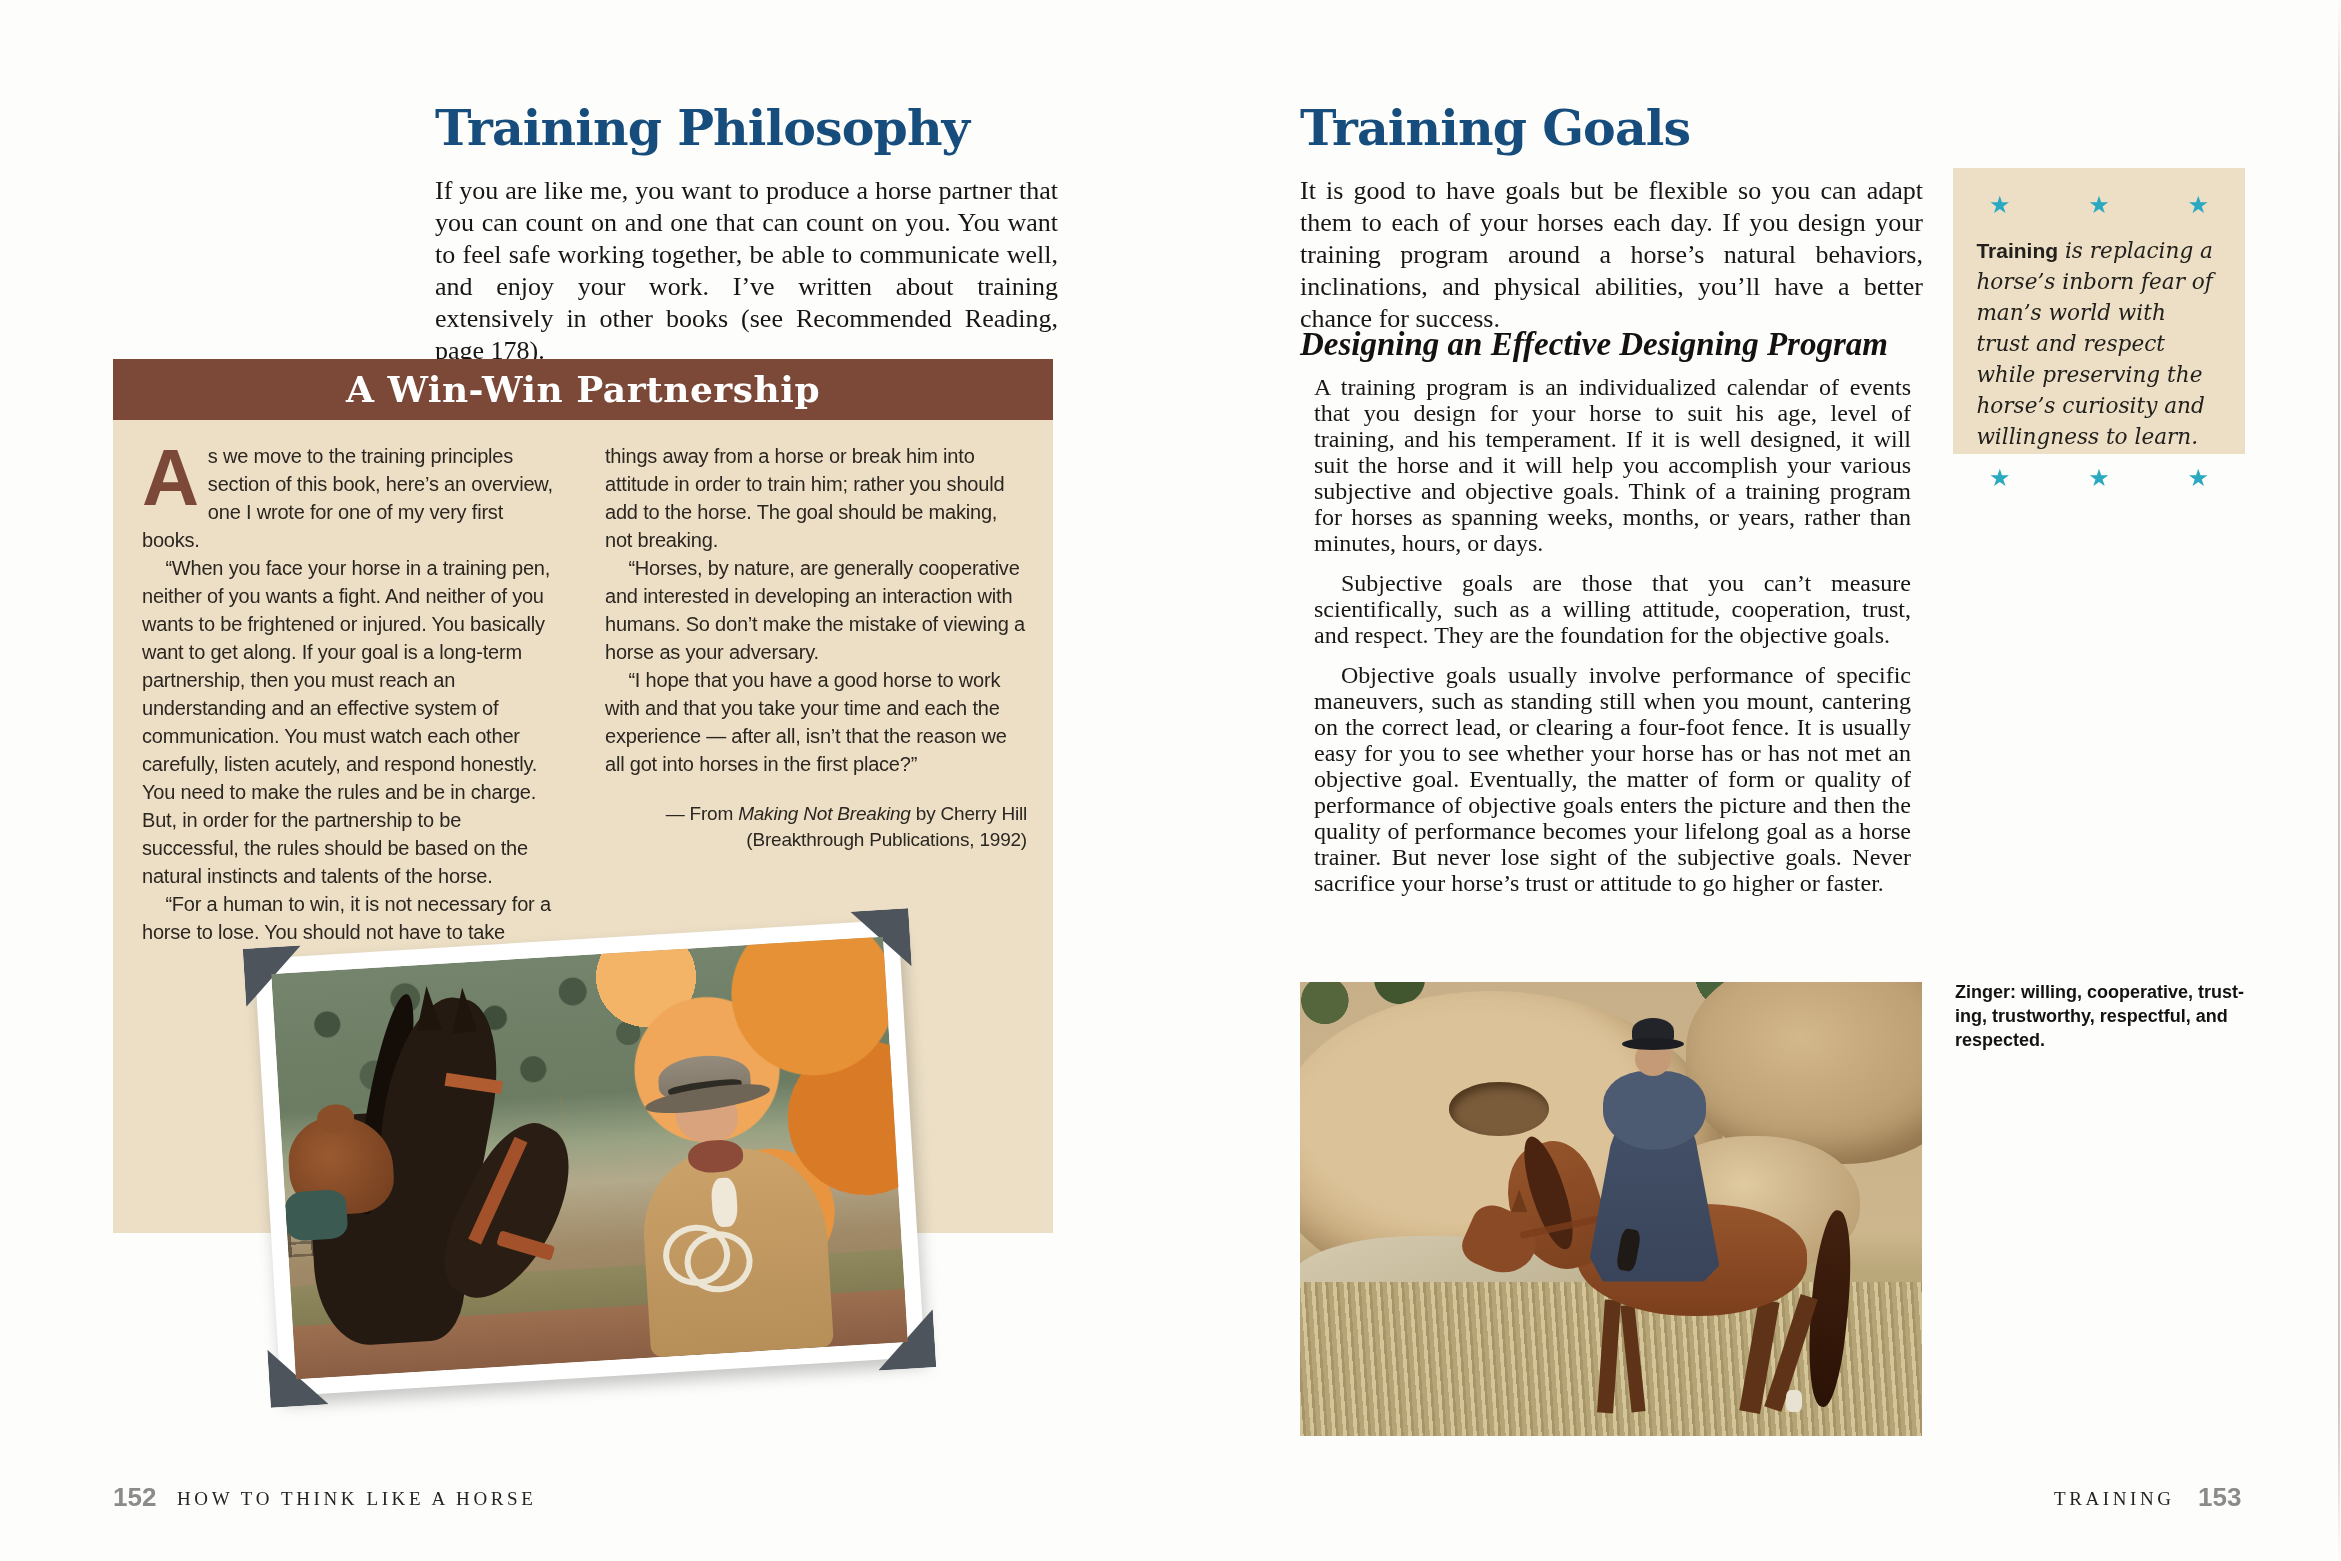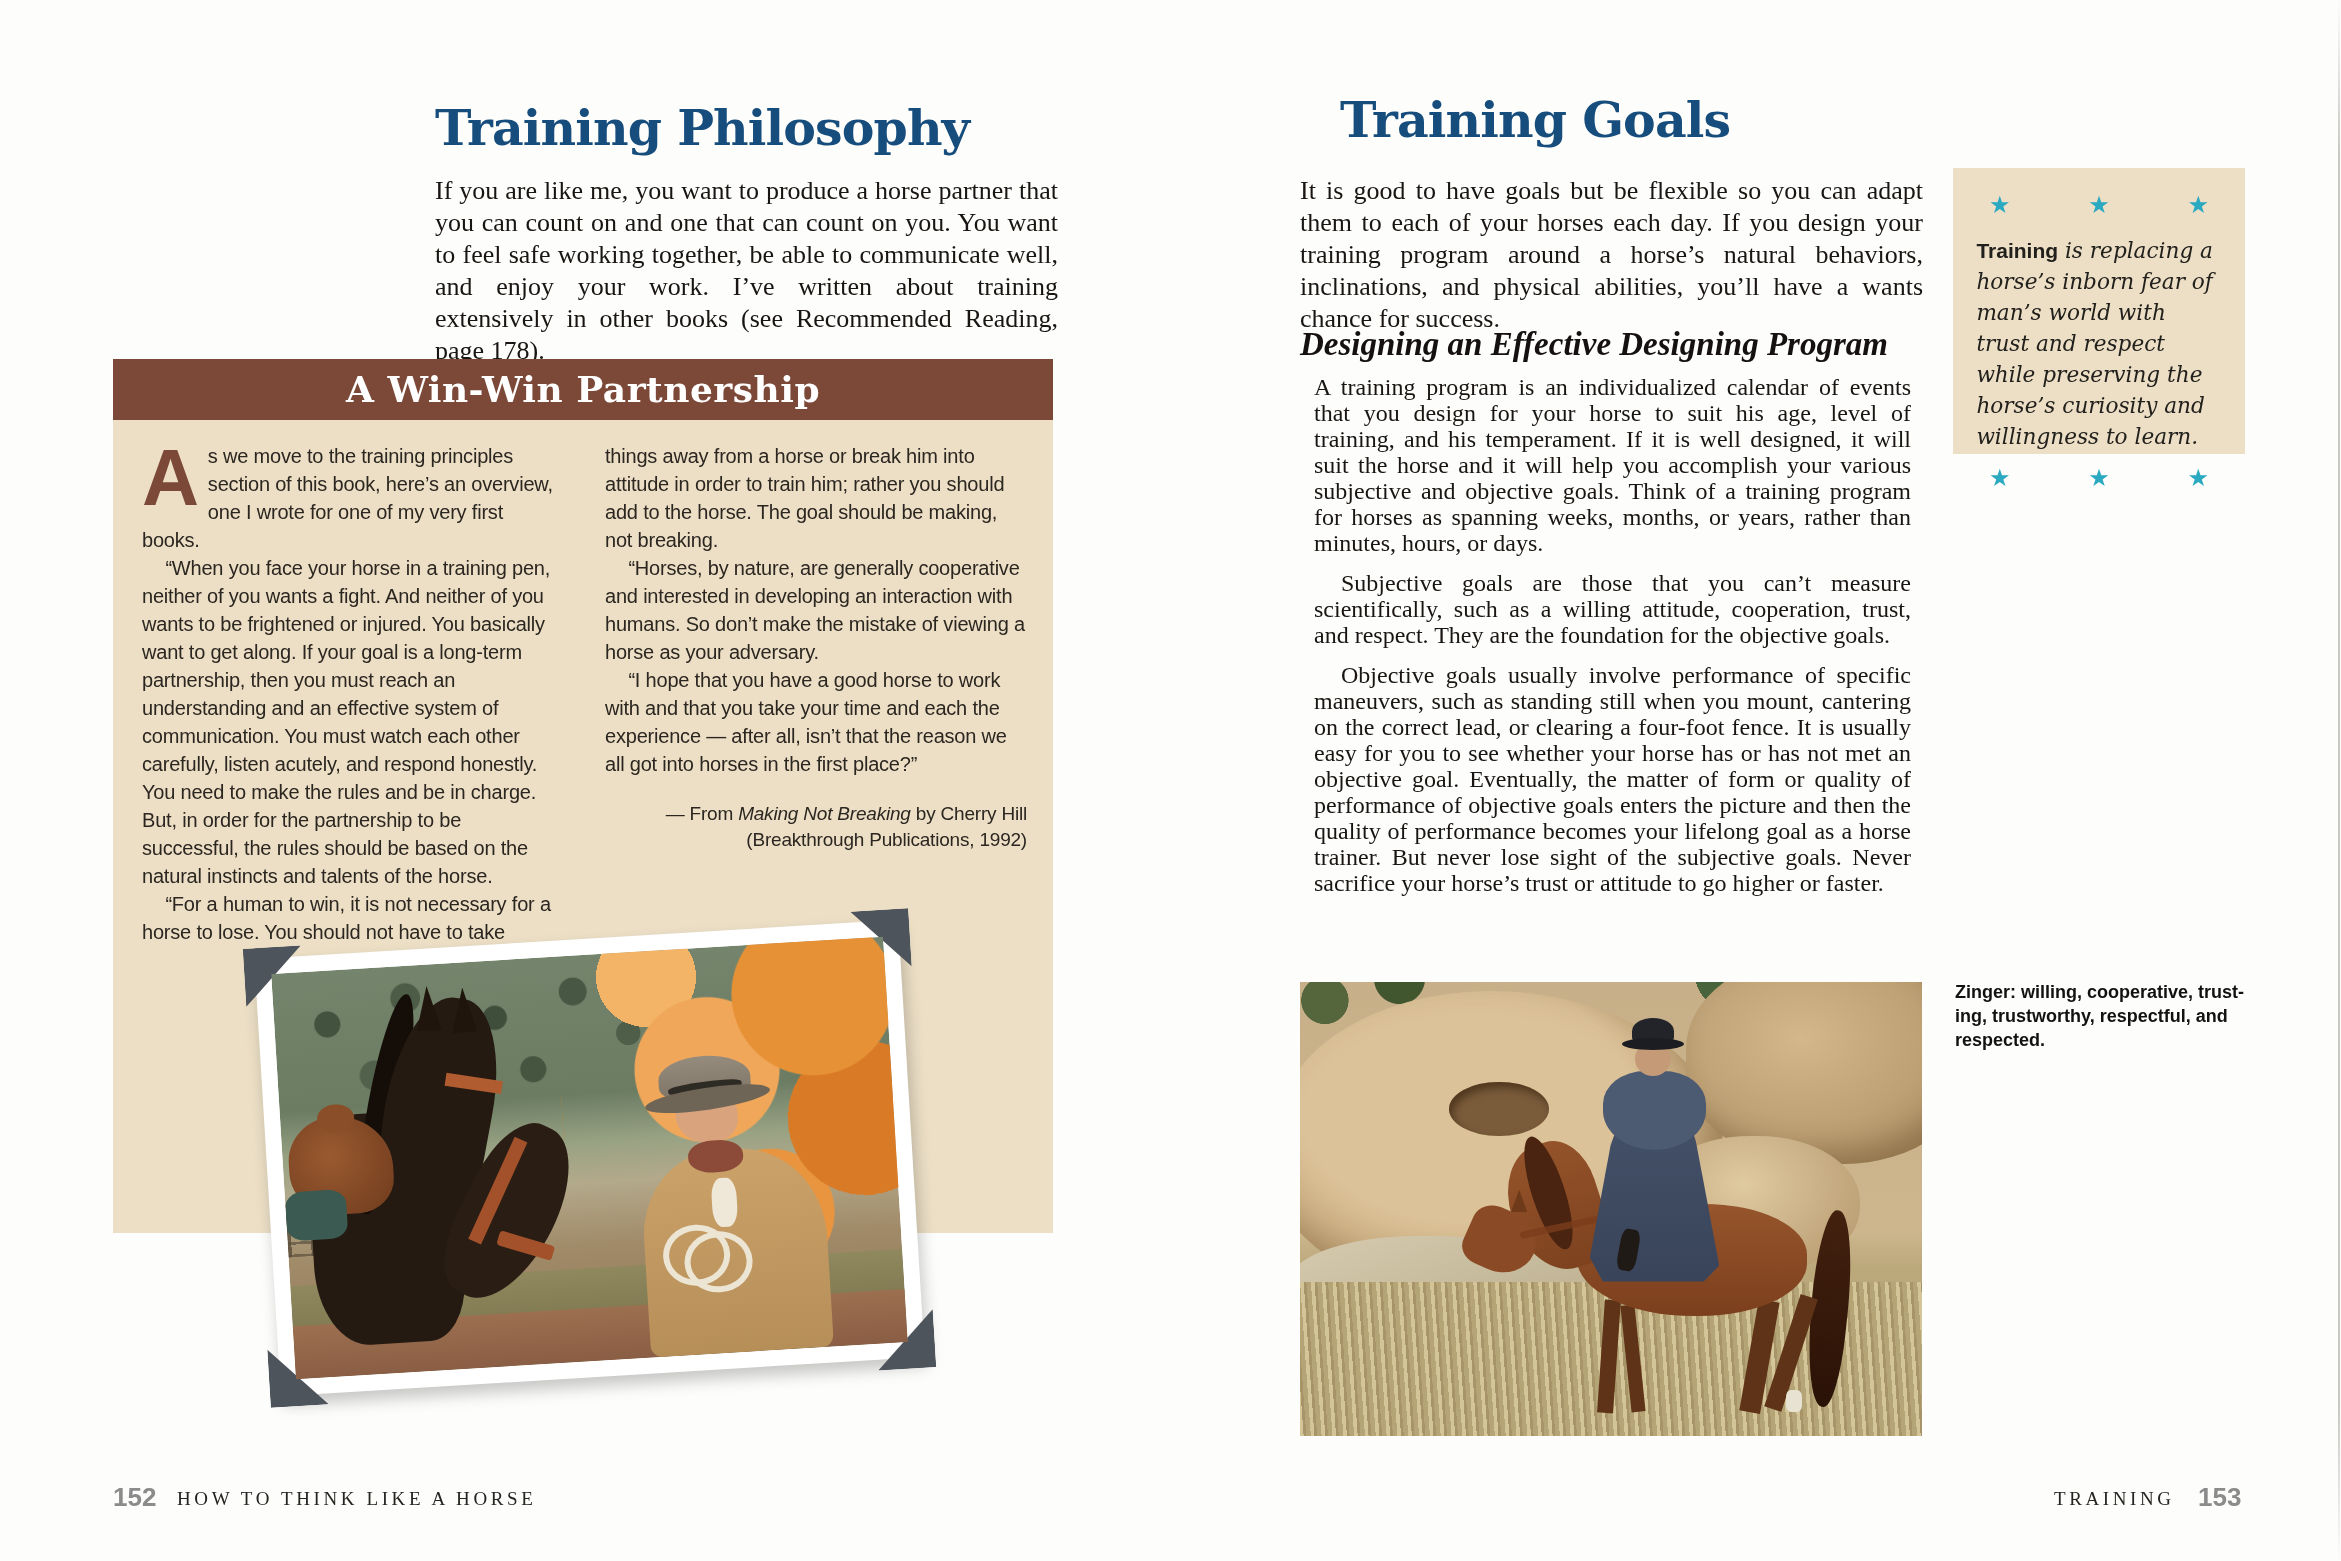--- a/index.html
+++ b/index.html
@@ -240,23 +240,23 @@
       <div class="abs w-scarf"></div>
       <div class="abs w-tassel"></div>
       <div class="abs w-rope"></div>
       <div class="abs w-rope r2"></div>
     </div>
   </div>
 
   <div class="folio" style="left:113px;top:1482px;">152</div>
   <div class="running" style="left:177px;top:1488px;">HOW TO THINK LIKE A HORSE</div>
 
-  <div class="page-title" style="left:1300px;top:96px;margin-left:40px;">Training Goals</div>
-
-  <div class="body-serif abs" style="left:1300px;top:175px;width:623px;">It is good to have goals but be flexible so you can adapt them to each of your horses each day. If you design your training program around a horse’s natural behaviors, inclinations, and physical abilities, you’ll have a wants chance for success.</div>
+  <div class="page-title" style="left:1300px;top:104px;">Training Goals</div>
+
+  <div class="body-serif abs" style="left:1300px;top:175px;width:623px;">It is good to have goals but be flexible so you can adapt them to each of your horses each day. If you design your training program around a horse’s natural behaviors, inclinations, and physical abilities, you’ll have a better chance for success.</div>
 
   <div class="abs rp-body body-serif" style="left:1300px;top:328px;width:625px;">
     <div class="section-heading">Designing an Effective Designing Program</div>
     <p>A training program is an individualized calendar of events that you design for your horse to suit his age, level of training, and his temperament. If it is well designed, it will suit the horse and it will help you accomplish your various subjective and objective goals. Think of a training program for horses as spanning weeks, months, or years, rather than minutes, hours, or days.</p>
     <p class="indent">Subjective goals are those that you can’t measure scientifically, such as a willing attitude, cooperation, trust, and respect. They are the foundation for the objective goals.</p>
     <p class="indent">Objective goals usually involve performance of specific maneuvers, such as standing still when you mount, cantering on the correct lead, or clearing a four-foot fence. It is usually easy for you to see whether your horse has or has not met an objective goal. Eventually, the matter of form or quality of performance of objective goals enters the picture and then the quality of performance becomes your lifelong goal as a horse trainer. But never lose sight of the subjective goals. Never sacrifice your horse’s trust or attitude to go higher or faster.</p>
   </div>
 
   <div class="sidebar">
     <div class="star-row">

